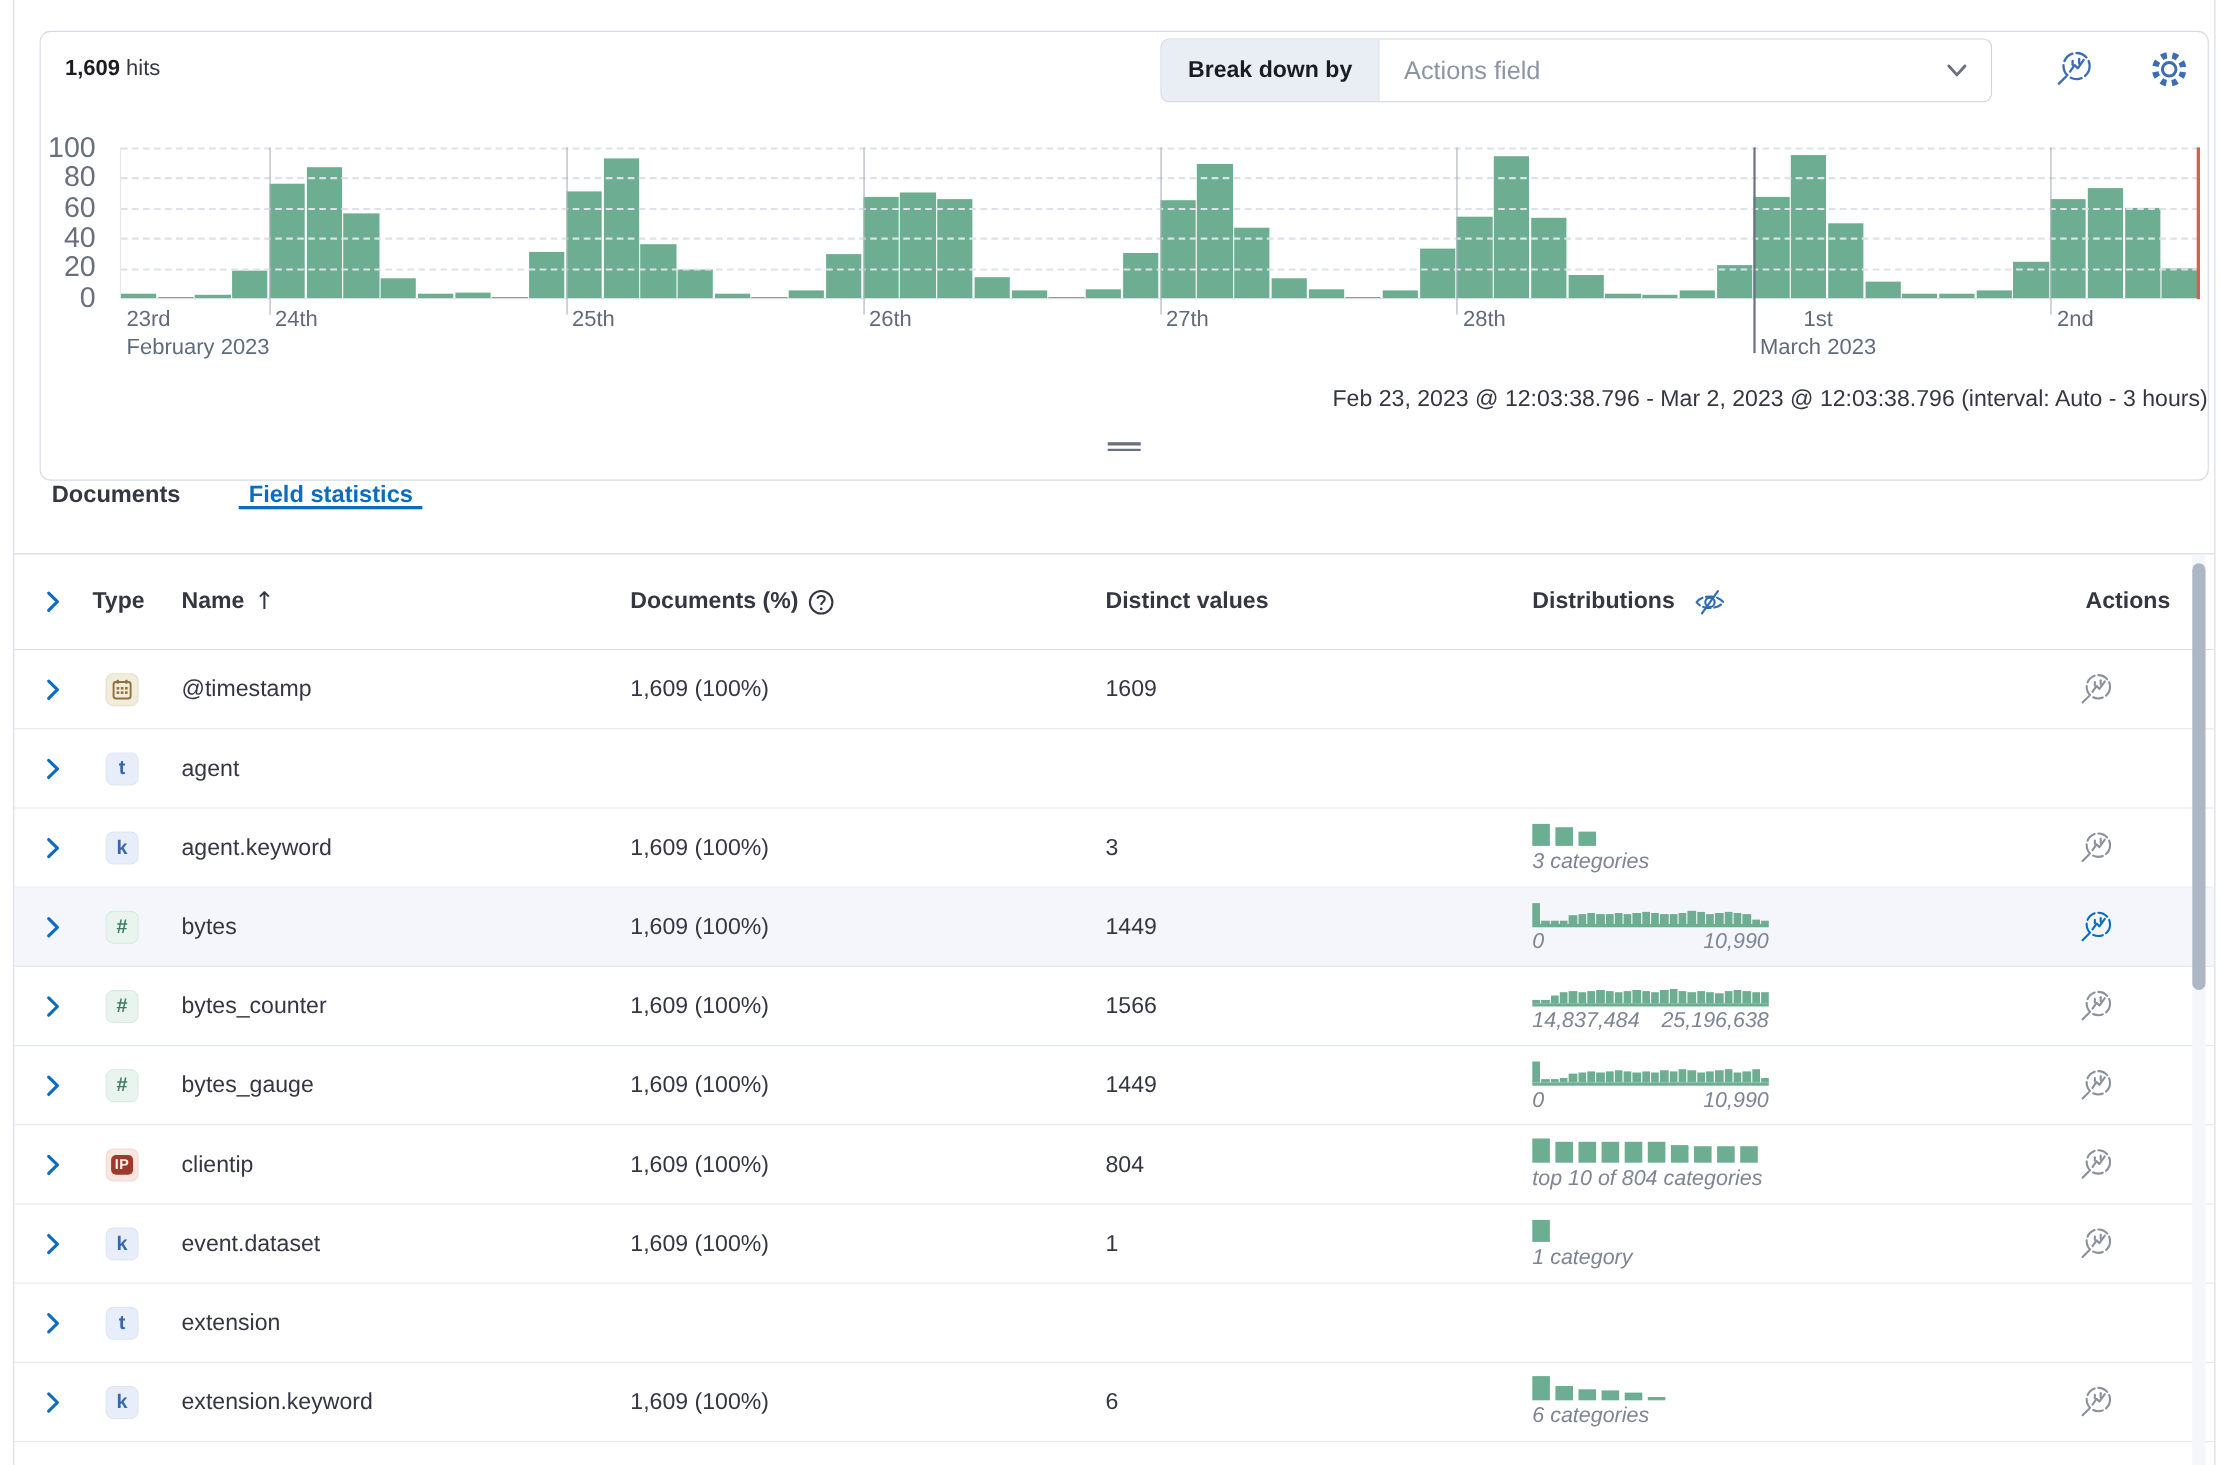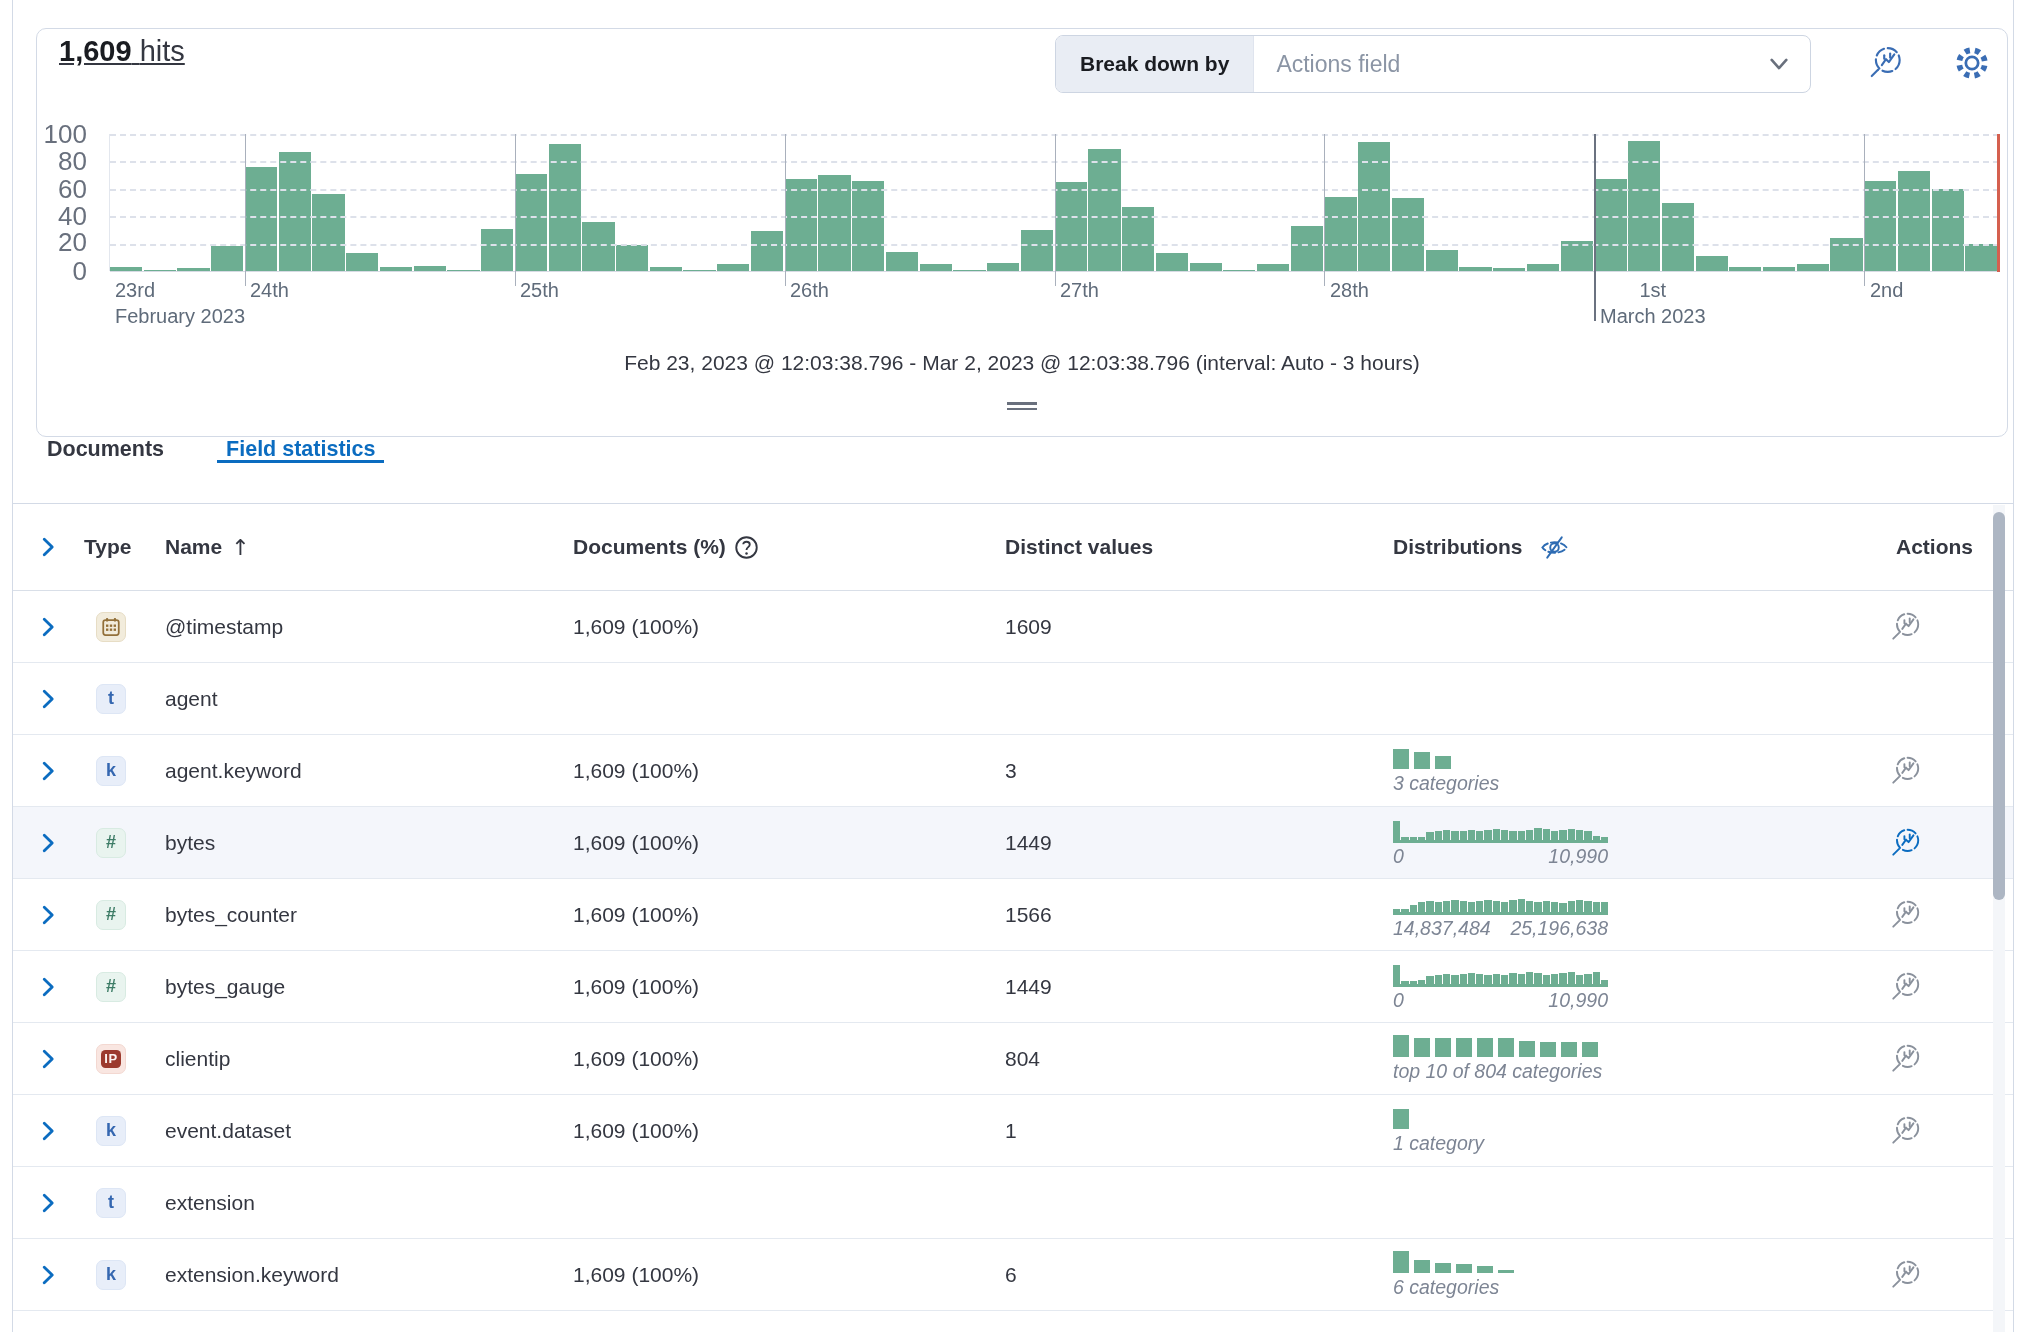--- a/index.html
+++ b/index.html
@@ -13,21 +13,21 @@
   }
   .v-border { position:absolute; top:0; bottom:0; width:1px; background:#d3dae6; }
   .v-border.left { left:12px; }
   .v-border.right { left:2013px; }
 
   
   .hist-panel {
     position:absolute; left:36px; top:28px; width:1972px; height:409px;
     border:1px solid #d3dae6; border-radius:10px; background:#fff;
   }
-  .hits { position:absolute; left:22px; top:6px; font-size:29px; color:#343741; white-space:nowrap;text-decoration:underline; }
+  .hits { position:absolute; left:22px; top:22px; font-size:20px; color:#343741; white-space:nowrap; }
   .hits .num { font-weight:700; color:#1a1c21; }
 
   .breakdown {
     position:absolute; top:6px; right:196px; width:756px; height:58px;
     border:1px solid #cdd5e2; border-radius:8px; background:#fff;
     display:flex; overflow:hidden; cursor:pointer;
   }
   .breakdown .prepend {
     background:#e9edf4; padding:0 24px; display:flex; align-items:center;
     font-weight:700; font-size:21px; color:#1a1c21; border-right:1px solid #dfe4ee; white-space:nowrap;
@@ -45,21 +45,21 @@
   .bars { position:absolute; left:0; right:0; top:0; bottom:0; display:flex; align-items:flex-end; }
   .bar { flex:1 1 0; margin-right:1.5px; min-width:0; }
   .dayline { position:absolute; top:0; width:1px; height:152px; background:#a9b0bc; }
   .dayline.month { width:2px; height:187px; background:#6b7280; }
   .nowline { position:absolute; top:0; width:3px; height:138px; }
   .ylabels { position:absolute; left:0; top:105px; width:62px; height:137px; }
   .ylab { position:absolute; right:12px; transform:translateY(-50%); font-size:26px; color:#69707d; }
   .xlabels { position:absolute; left:72px; top:248px; width:1890px; height:60px; font-size:20px; color:#5f6b7a; }
   .xlab { position:absolute; top:0; white-space:nowrap; line-height:26px; }
 
-  .caption { position:absolute; left:0; right:0; top:322px; text-align:center; font-size:21px; color:#343741; }
+  .caption { position:absolute; left:0; right:0; top:322px; text-align:right; font-size:21px; color:#343741; }
   .handle { position:absolute; left:50%; top:366px; transform:translateX(-50%); cursor:row-resize; padding:4px; }
   .handle i { display:block; width:30px; height:2.5px; background:#69707d; margin:3px 0; }
 
   
   .tabbar {
     position:absolute; left:13px; top:437px; width:2000px; height:67px;
     border-bottom:1px solid #d3dae6; display:flex; align-items:flex-start; padding-left:25px; gap:44px;
   }
   .tab { font-size:21.5px; font-weight:700; padding:0 9px; display:flex; align-items:center; position:relative; cursor:pointer; color:#343741; }
   .tab.active { color:#0b6cc0; }

